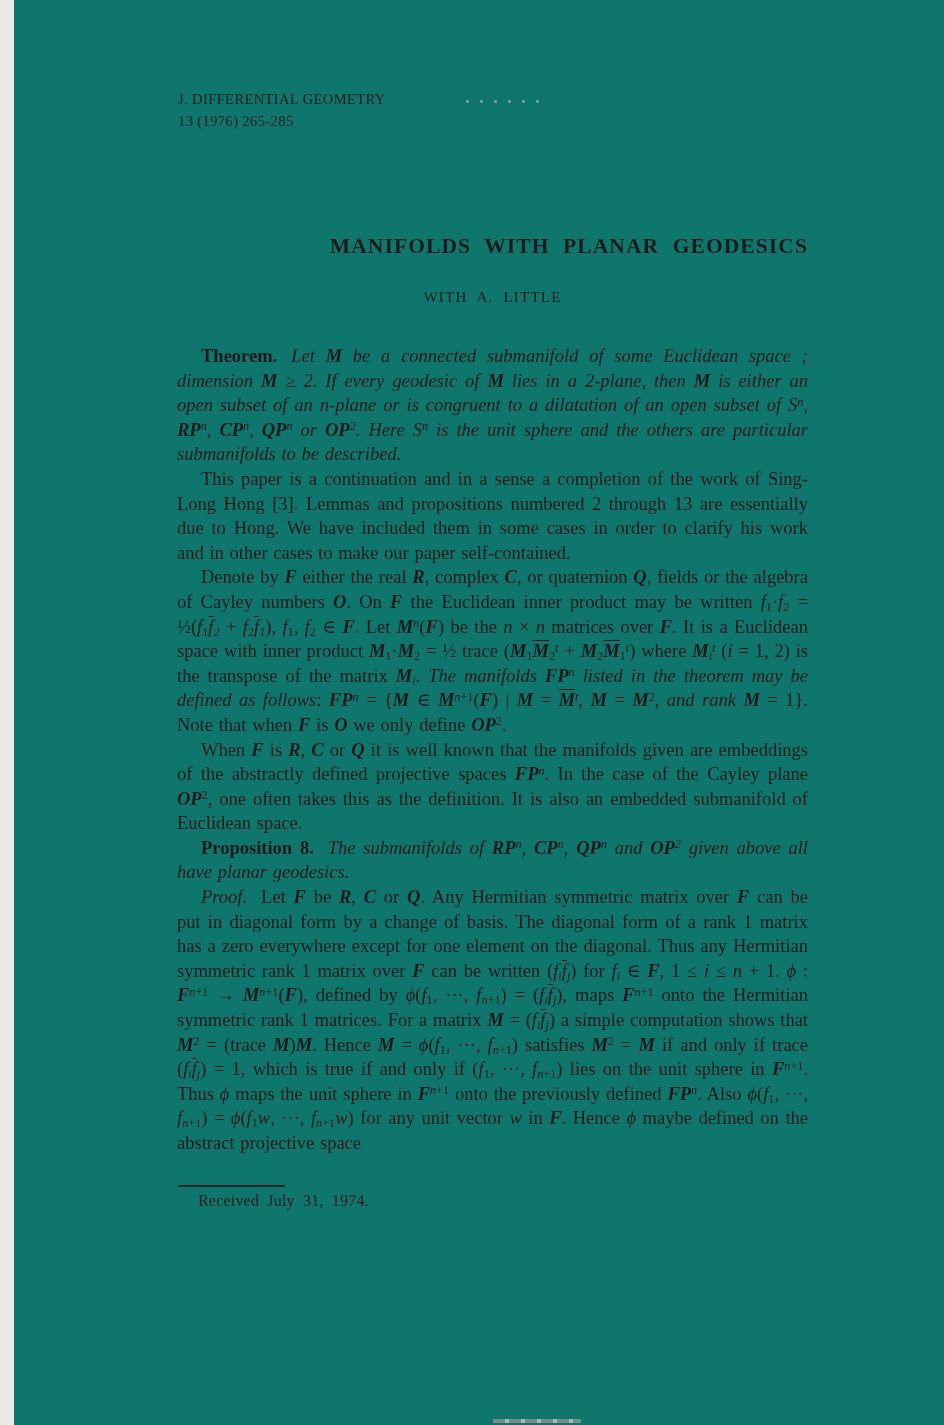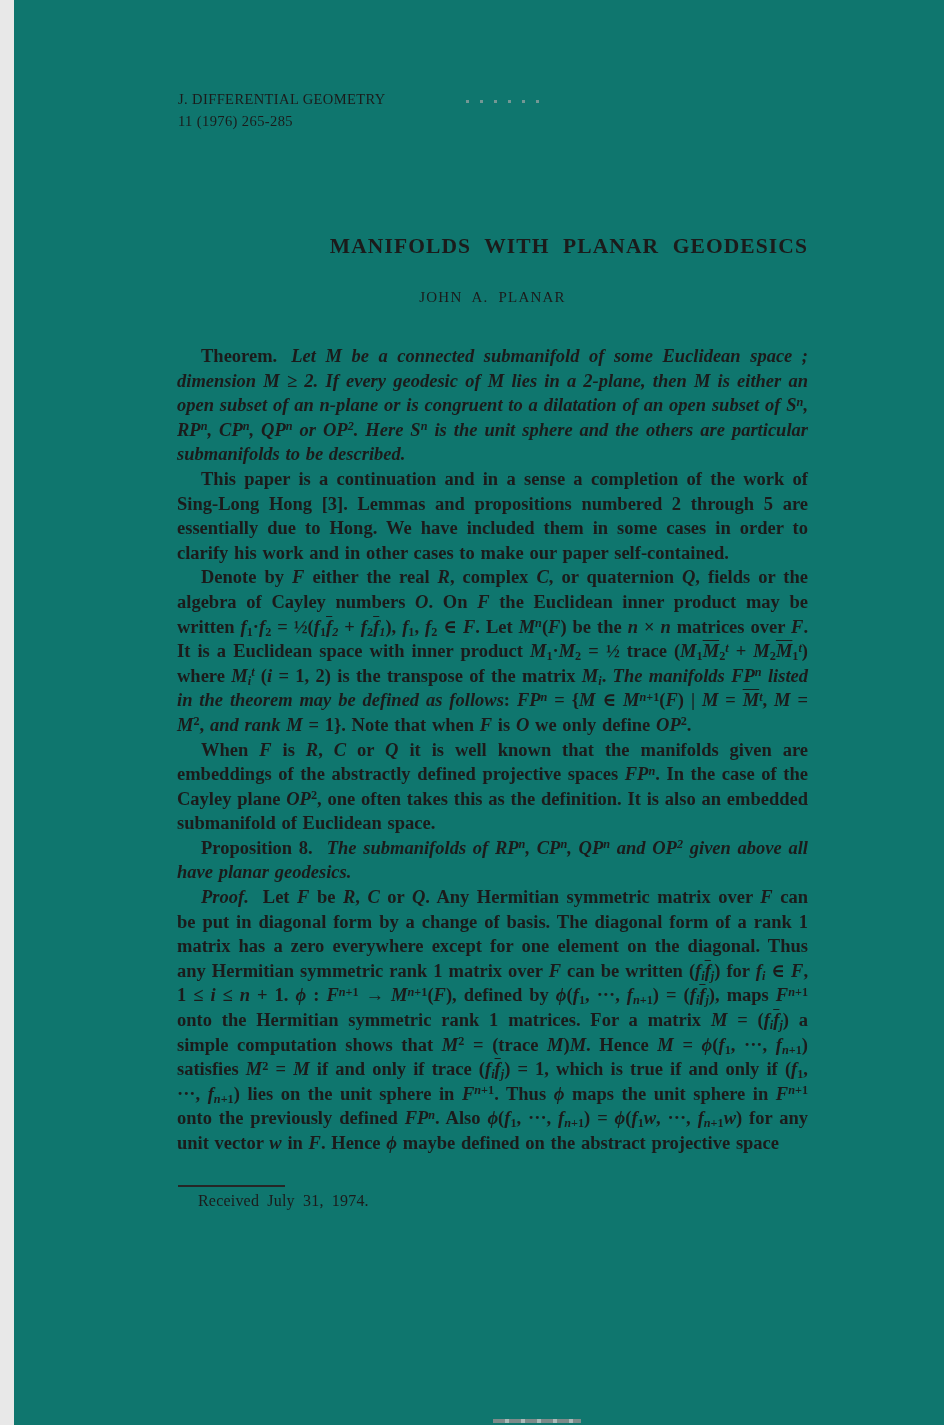--- a/index.html
+++ b/index.html
@@ -13,50 +13,50 @@
   .artifact-header { position:absolute; left:452px; top:100px; width:80px; height:3px;
     background:repeating-linear-gradient(90deg,#a9a9a9 0 3px, transparent 3px 14px); opacity:.65; }
   .artifact-bottom { position:absolute; left:479px; top:1419px; width:88px; height:4px;
     background:repeating-linear-gradient(90deg,#8f8f8f 0 12px,#c6c6c6 12px 16px); opacity:.85; }
   .title { position:absolute; left:163px; top:234px; width:631px; text-align:right;
     font-size:21.5px; font-weight:bold; letter-spacing:1.1px; word-spacing:7px; }
   .author { position:absolute; left:163px; top:289px; width:631px; text-align:center;
     font-size:15px; letter-spacing:1.2px; word-spacing:5px; }
   .body-block { position:absolute; left:163px; top:344px; width:631px;
     font-size:18.5px; line-height:24.6px; text-align:justify; word-spacing:0.06em; }
-  .para { margin:0; text-indent:24px;font-weight:bold; }
+  .para { margin:0; text-indent:24px; }
   .italic-para { font-style:italic; }
   .italic-para .rm { font-style:normal; }
   sup { font-size:66%; vertical-align:baseline; position:relative; top:-0.45em; line-height:0; }
   sub { font-size:66%; vertical-align:baseline; position:relative; top:0.25em; line-height:0; }
   .ov { text-decoration:overline; }
   .lblgap { display:inline-block; width:14px; }
   .footnote-block { position:absolute; left:164px; top:1185px; font-size:16px; line-height:20px; }
   .footnote-rule { width:107px; height:0; border-top:2px solid #262626; margin-bottom:4px; }
   .footnote-text { padding-left:20px; letter-spacing:0.2px; word-spacing:4px; }
 </style>
 </head>
 <body>
 
 <div class="page" style="background: #0f766e; color: rgb(27, 27, 27); margin-left: 14px;">
 
   <div class="masthead">
     <div class="jline">J. DIFFERENTIAL GEOMETRY</div>
-    <div class="jline">11 (1976) 265-285</div>
+    <div class="jline">13 (1976) 265-285</div>
   </div>
 
   <div class="artifact-header"></div>
 
   <h1 class="title" style="margin:0;">MANIFOLDS WITH PLANAR GEODESICS</h1>
 
-  <div class="author">JOHN A. PLANAR</div>
+  <div class="author">WITH A. LITTLE</div>
 
   <div class="body-block">
       <p class="para italic-para"><b class="rm">Theorem.</b><span class="lblgap"></span>Let <b>M</b> be a connected submanifold of some Euclidean space ; dimension <b>M</b> ≥ 2. If every geodesic of <b>M</b> lies in a 2-plane, then <b>M</b> is either an open subset of an n-plane or is congruent to a dilatation of an open subset of S<sup>n</sup>, <b>RP</b><sup>n</sup>, <b>CP</b><sup>n</sup>, <b>QP</b><sup>n</sup> or <b>OP</b><sup>2</sup>. Here S<sup>n</sup> is the unit sphere and the others are particular submanifolds to be described.</p>
-      <p class="para">This paper is a continuation and in a sense a completion of the work of Sing-Long Hong [3]. Lemmas and propositions numbered 2 through 5 are essentially due to Hong. We have included them in some cases in order to clarify his work and in other cases to make our paper self-contained.</p>
+      <p class="para">This paper is a continuation and in a sense a completion of the work of Sing-Long Hong [3]. Lemmas and propositions numbered 2 through 13 are essentially due to Hong. We have included them in some cases in order to clarify his work and in other cases to make our paper self-contained.</p>
       <p class="para">Denote by <b><i>F</i></b> either the real <b><i>R</i></b>, complex <b><i>C</i></b>, or quaternion <b><i>Q</i></b>, fields or the algebra of Cayley numbers <b><i>O</i></b>. On <b><i>F</i></b> the Euclidean inner product may be written <i>f</i><sub>1</sub>·<i>f</i><sub>2</sub> = ½(<i>f</i><sub>1</sub><i class="ov">f</i><sub><i>2</i></sub> + <i>f</i><sub>2</sub><i class="ov">f</i><sub><i>1</i></sub>), <i>f</i><sub>1</sub>, <i>f</i><sub>2</sub> ∈ <b><i>F</i></b>. Let <b><i>M</i></b><sup><i>n</i></sup>(<b><i>F</i></b>) be the <i>n</i> × <i>n</i> matrices over <b><i>F</i></b>. It is a Euclidean space with inner product <b><i>M</i></b><sub>1</sub>·<b><i>M</i></b><sub>2</sub> = ½ trace (<b><i>M</i></b><sub>1</sub><b><i class="ov">M</i></b><sub>2</sub><sup><i>t</i></sup> + <b><i>M</i></b><sub>2</sub><b><i class="ov">M</i></b><sub>1</sub><sup><i>t</i></sup>) where <b><i>M</i></b><sub><i>i</i></sub><sup><i>t</i></sup> (<i>i</i> = 1, 2) is the transpose of the matrix <b><i>M</i></b><sub><i>i</i></sub>. <i>The manifolds <b>FP</b><sup>n</sup> listed in the theorem may be defined as follows</i>: <b><i>FP</i></b><sup><i>n</i></sup> = {<b><i>M</i></b> ∈ <b><i>M</i></b><sup><i>n</i>+1</sup>(<b><i>F</i></b>) | <b><i>M</i></b> = <b><i class="ov">M</i></b><sup><i>t</i></sup>, <b><i>M</i></b> = <b><i>M</i></b><sup>2</sup>, <i>and rank</i> <b><i>M</i></b> = 1}. Note that when <b><i>F</i></b> is <b><i>O</i></b> we only define <b><i>OP</i></b><sup>2</sup>.</p>
       <p class="para">When <b><i>F</i></b> is <b><i>R</i></b>, <b><i>C</i></b> or <b><i>Q</i></b> it is well known that the manifolds given are embeddings of the abstractly defined projective spaces <b><i>FP</i></b><sup><i>n</i></sup>. In the case of the Cayley plane <b><i>OP</i></b><sup>2</sup>, one often takes this as the definition. It is also an embedded submanifold of Euclidean space.</p>
       <p class="para italic-para"><b class="rm">Proposition 8.</b><span class="lblgap"></span>The submanifolds of <b>RP</b><sup>n</sup>, <b>CP</b><sup>n</sup>, <b>QP</b><sup>n</sup> and <b>OP</b><sup>2</sup> given above all have planar geodesics.</p>
       <p class="para"><i>Proof.</i><span class="lblgap"></span>Let <b><i>F</i></b> be <b><i>R</i></b>, <b><i>C</i></b> or <b><i>Q</i></b>. Any Hermitian symmetric matrix over <b><i>F</i></b> can be put in diagonal form by a change of basis. The diagonal form of a rank 1 matrix has a zero everywhere except for one element on the diagonal. Thus any Hermitian symmetric rank 1 matrix over <b><i>F</i></b> can be written (<i>f</i><sub><i>i</i></sub><i class="ov">f</i><sub><i>j</i></sub>) for <i>f</i><sub><i>i</i></sub> ∈ <b><i>F</i></b>, 1 ≤ <i>i</i> ≤ <i>n</i> + 1. <i>ϕ</i> : <b><i>F</i></b><sup><i>n</i>+1</sup> → <b><i>M</i></b><sup><i>n</i>+1</sup>(<b><i>F</i></b>), defined by <i>ϕ</i>(<i>f</i><sub>1</sub>, ···, <i>f</i><sub><i>n</i>+1</sub>) = (<i>f</i><sub><i>i</i></sub><i class="ov">f</i><sub><i>j</i></sub>), maps <b><i>F</i></b><sup><i>n</i>+1</sup> onto the Hermitian symmetric rank 1 matrices. For a matrix <b><i>M</i></b> = (<i>f</i><sub><i>i</i></sub><i class="ov">f</i><sub><i>j</i></sub>) a simple computation shows that <b><i>M</i></b><sup>2</sup> = (trace <b><i>M</i></b>)<b><i>M</i></b>. Hence <b><i>M</i></b> = <i>ϕ</i>(<i>f</i><sub>1</sub>, ···, <i>f</i><sub><i>n</i>+1</sub>) satisfies <b><i>M</i></b><sup>2</sup> = <b><i>M</i></b> if and only if trace (<i>f</i><sub><i>i</i></sub><i class="ov">f</i><sub><i>j</i></sub>) = 1, which is true if and only if (<i>f</i><sub>1</sub>, ···, <i>f</i><sub><i>n</i>+1</sub>) lies on the unit sphere in <b><i>F</i></b><sup><i>n</i>+1</sup>. Thus <i>ϕ</i> maps the unit sphere in <b><i>F</i></b><sup><i>n</i>+1</sup> onto the previously defined <b><i>FP</i></b><sup><i>n</i></sup>. Also <i>ϕ</i>(<i>f</i><sub>1</sub>, ···, <i>f</i><sub><i>n</i>+1</sub>) = <i>ϕ</i>(<i>f</i><sub>1</sub><i>w</i>, ···, <i>f</i><sub><i>n</i>+1</sub><i>w</i>) for any unit vector <i>w</i> in <b><i>F</i></b>. Hence <i>ϕ</i> maybe defined on the abstract projective space</p>
     </div>
 
   <div class="footnote-block">
     <div class="footnote-rule"></div>
     <div class="footnote-text">Received July 31, 1974.</div>
   </div>

